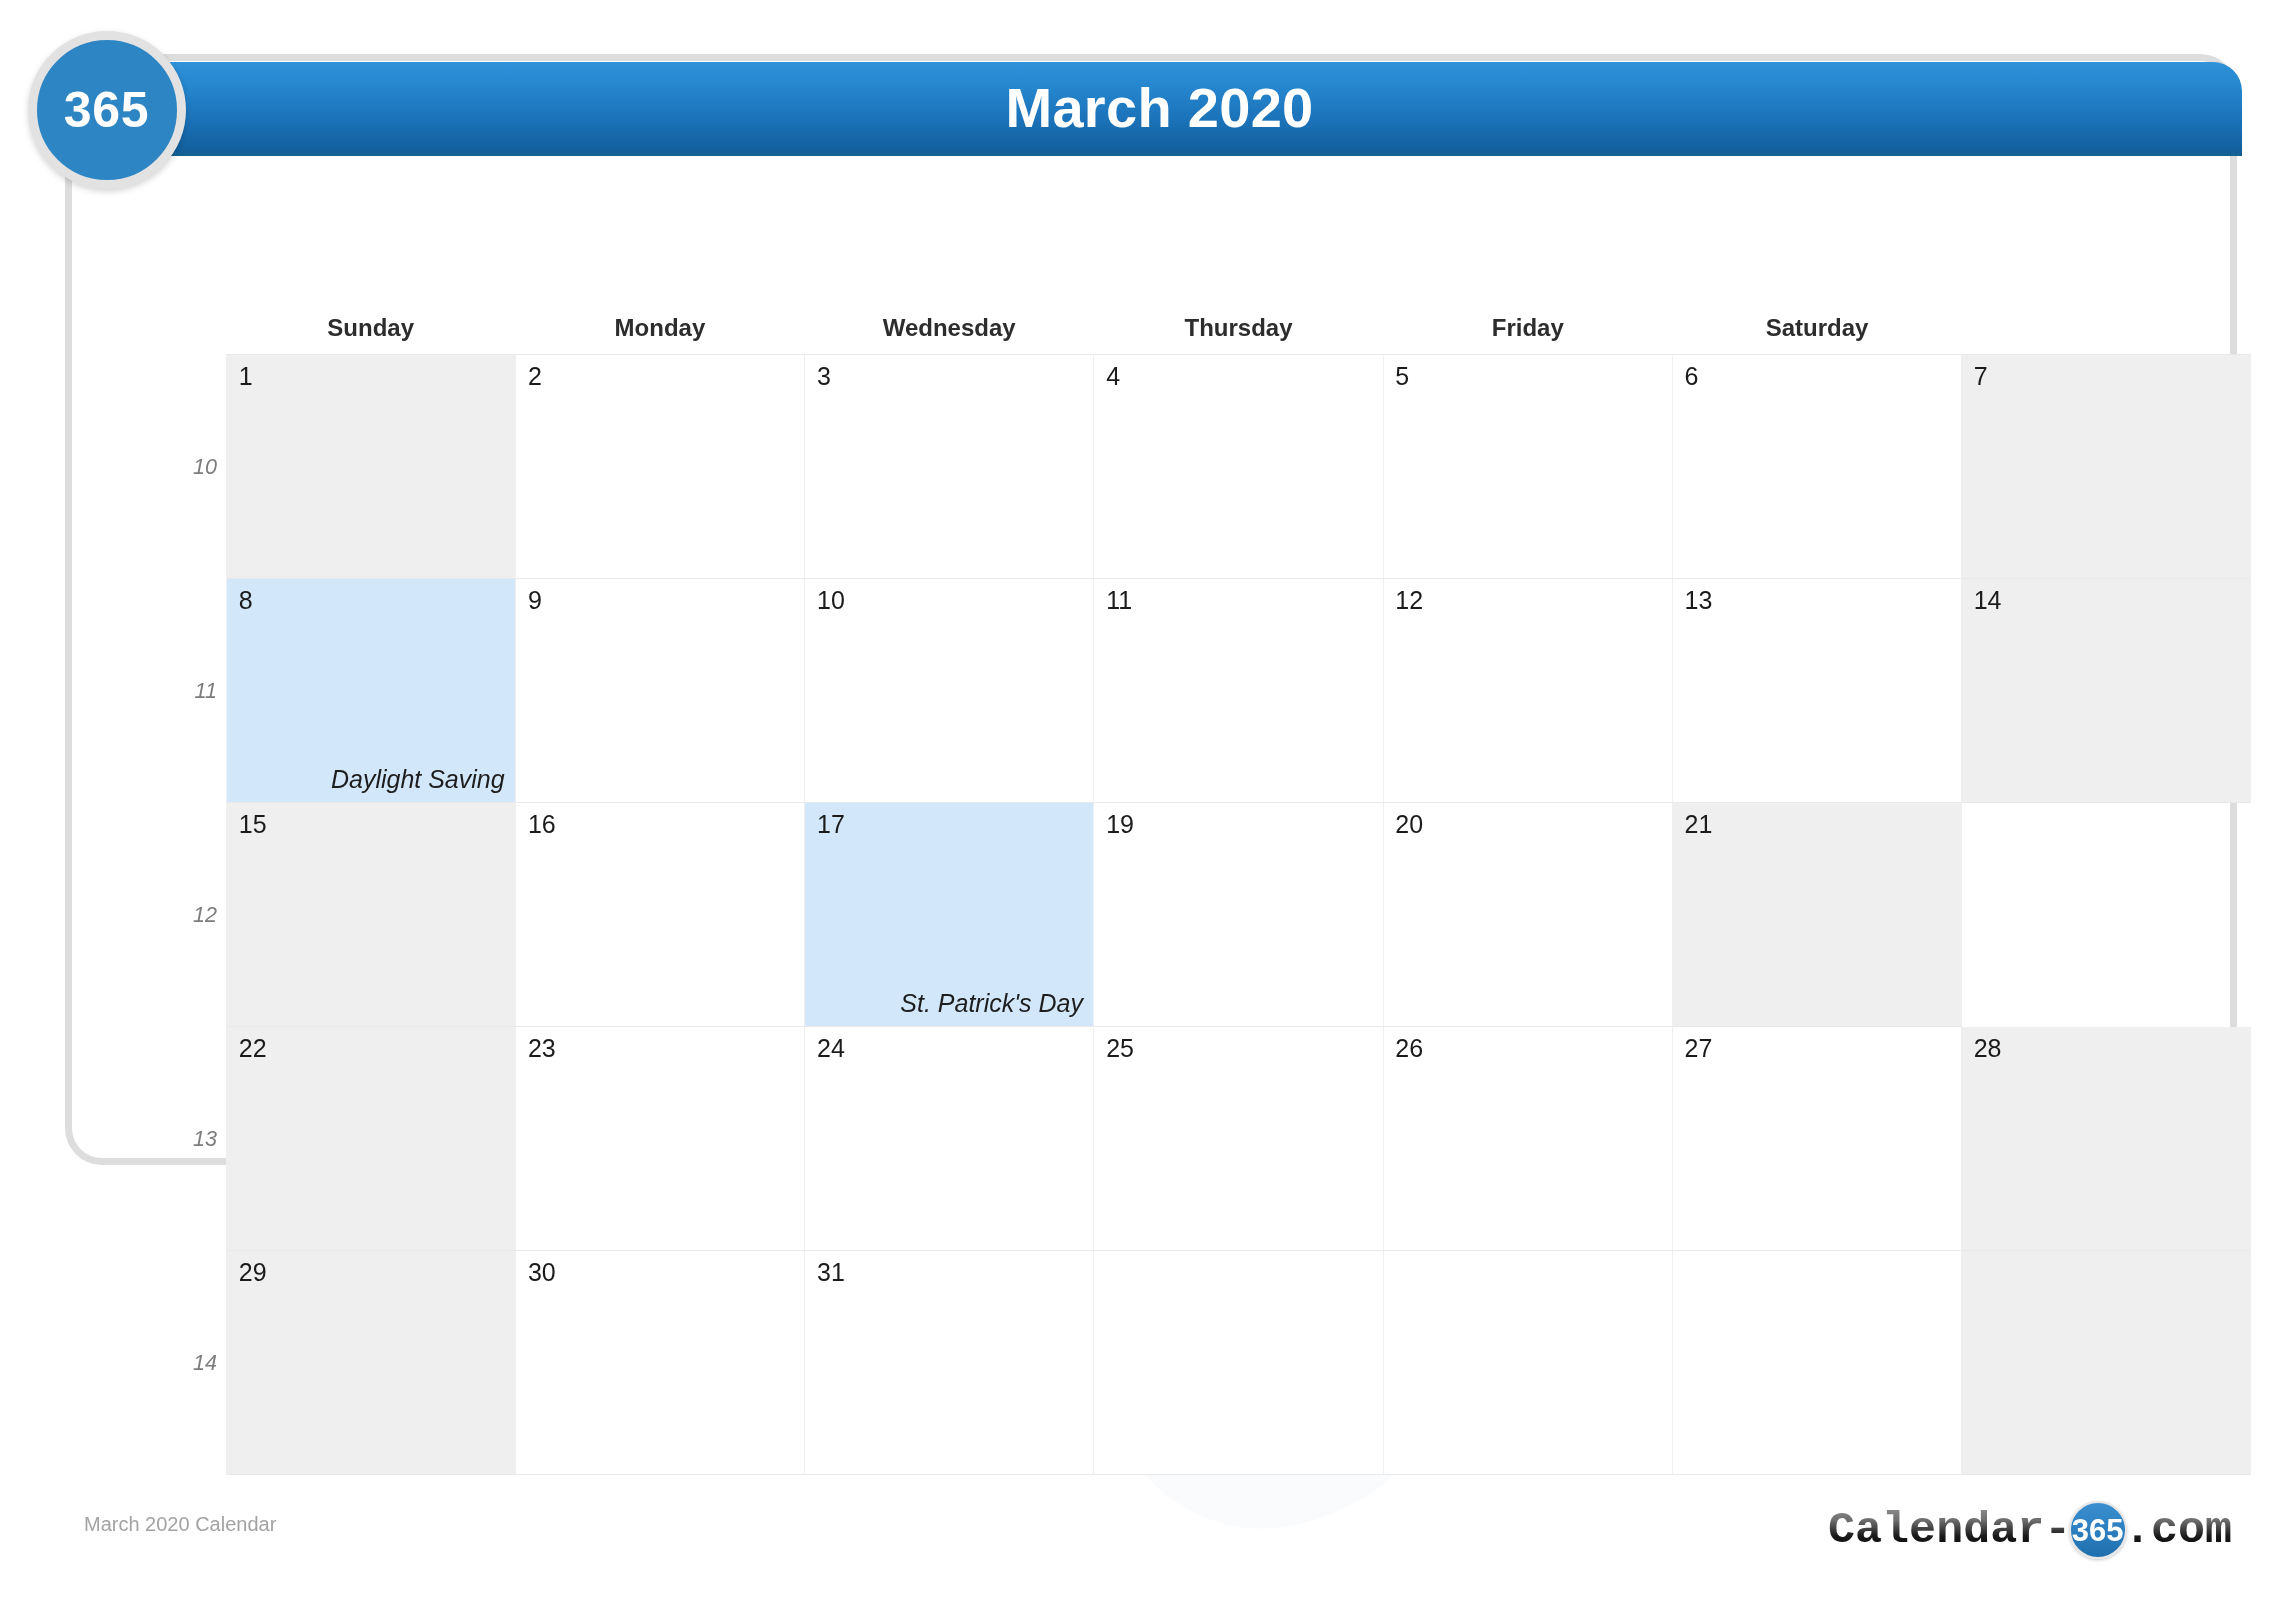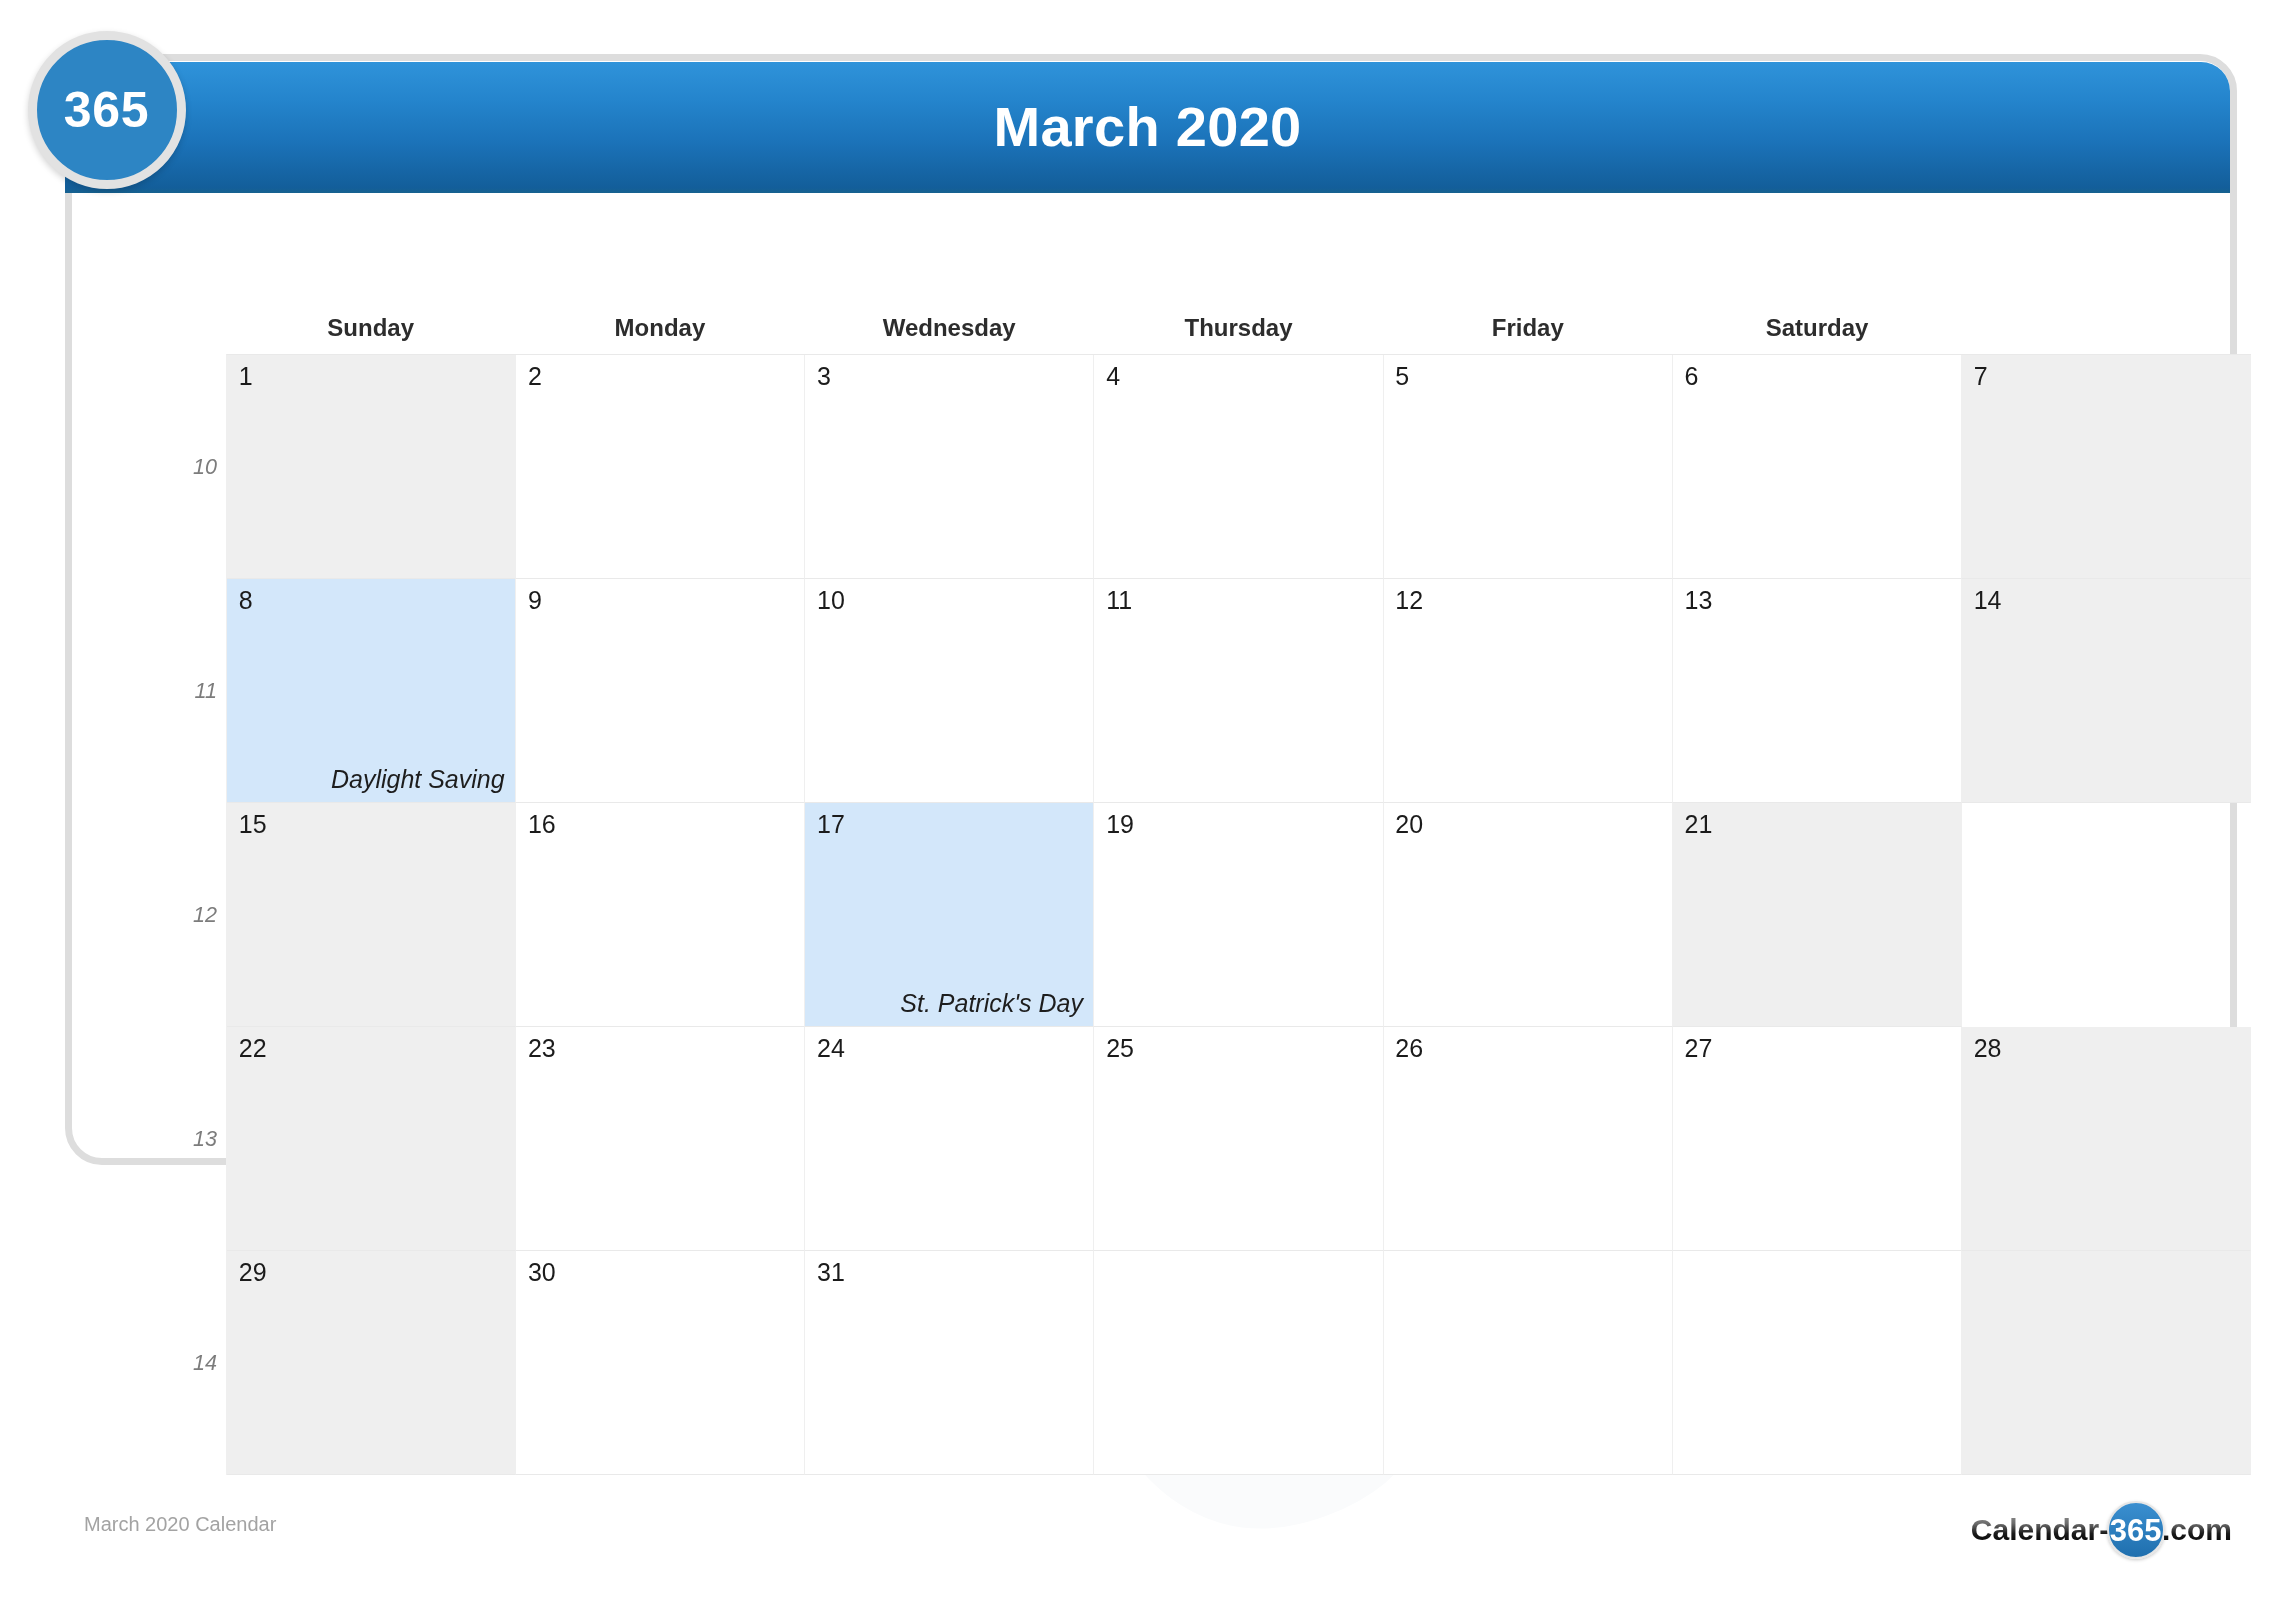--- a/index.html
+++ b/index.html
@@ -24,24 +24,24 @@
     height: 1111px;
     border: 7.2px solid #dddddd;
     border-radius: 37px;
     background: #ffffff;
     box-sizing: border-box;
   }
 
   
   #header-bar {
     position: absolute;
-    left: 65px;
+    left: 77px;
     top: 62px;
     width: 2165px;
-    height: 131px;
+    height: 94px;
     background: linear-gradient(to bottom, #2f93da 0%, #2484cc 30%, #1b72b8 62%, #135e9a 96%, #17628f 100%);
     border-top-left-radius: 29px;
     border-top-right-radius: 29px;
     box-sizing: border-box;
     overflow: hidden;
   }
   #header-title {
     position: absolute;
     left: 0;
     right: 0;
@@ -188,28 +188,28 @@
   }
   #footer-logo {
     position: absolute;
     right: 63px;
     top: 1500px;
     display: flex;
     align-items: center;
     height: 60px;
   }
   .footer-word {
-    font-size: 30px;
+    font-size: 45px;
     font-weight: bold;
     line-height: 1;
     background: linear-gradient(to bottom, #8d8d8d 0%, #6c6c6c 28%, #1b1b1b 62%, #000000 100%);
     -webkit-background-clip: text;
     background-clip: text;
     color: transparent;
-    font-family: Liberation Sans, sans-serif;
+    font-family: Liberation Mono, monospace;
   }
   #footer-badge {
     width: 58px;
     height: 58px;
     border-radius: 50%;
     background: linear-gradient(to bottom, #3a8fd0 0%, #1f6fae 100%);
     border: 2.6px solid #e6e6e6;
     box-sizing: border-box;
     display: flex;
     align-items: center;

